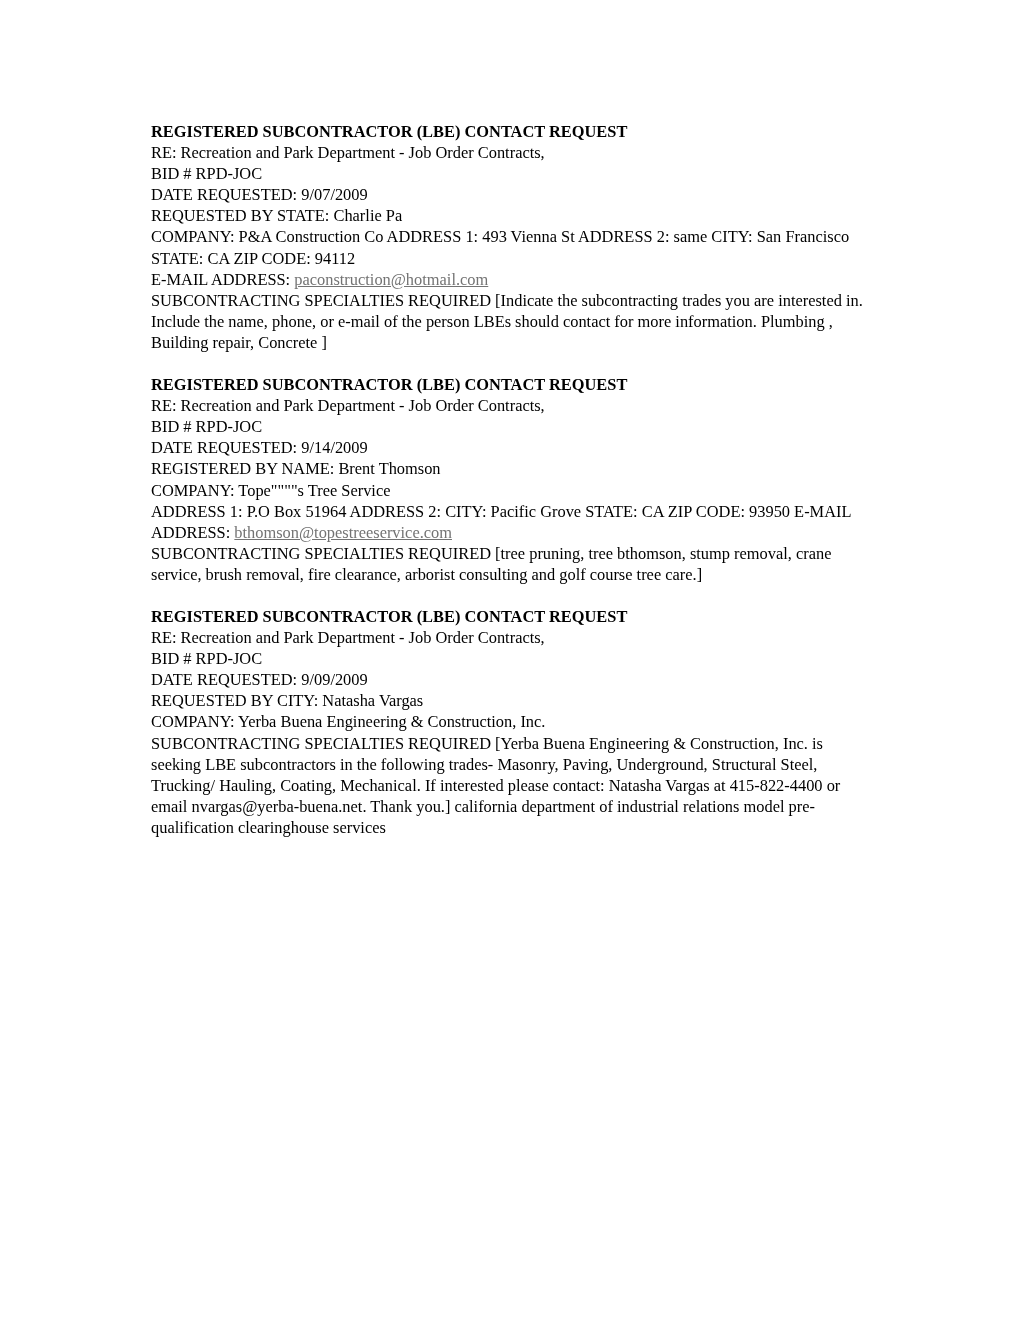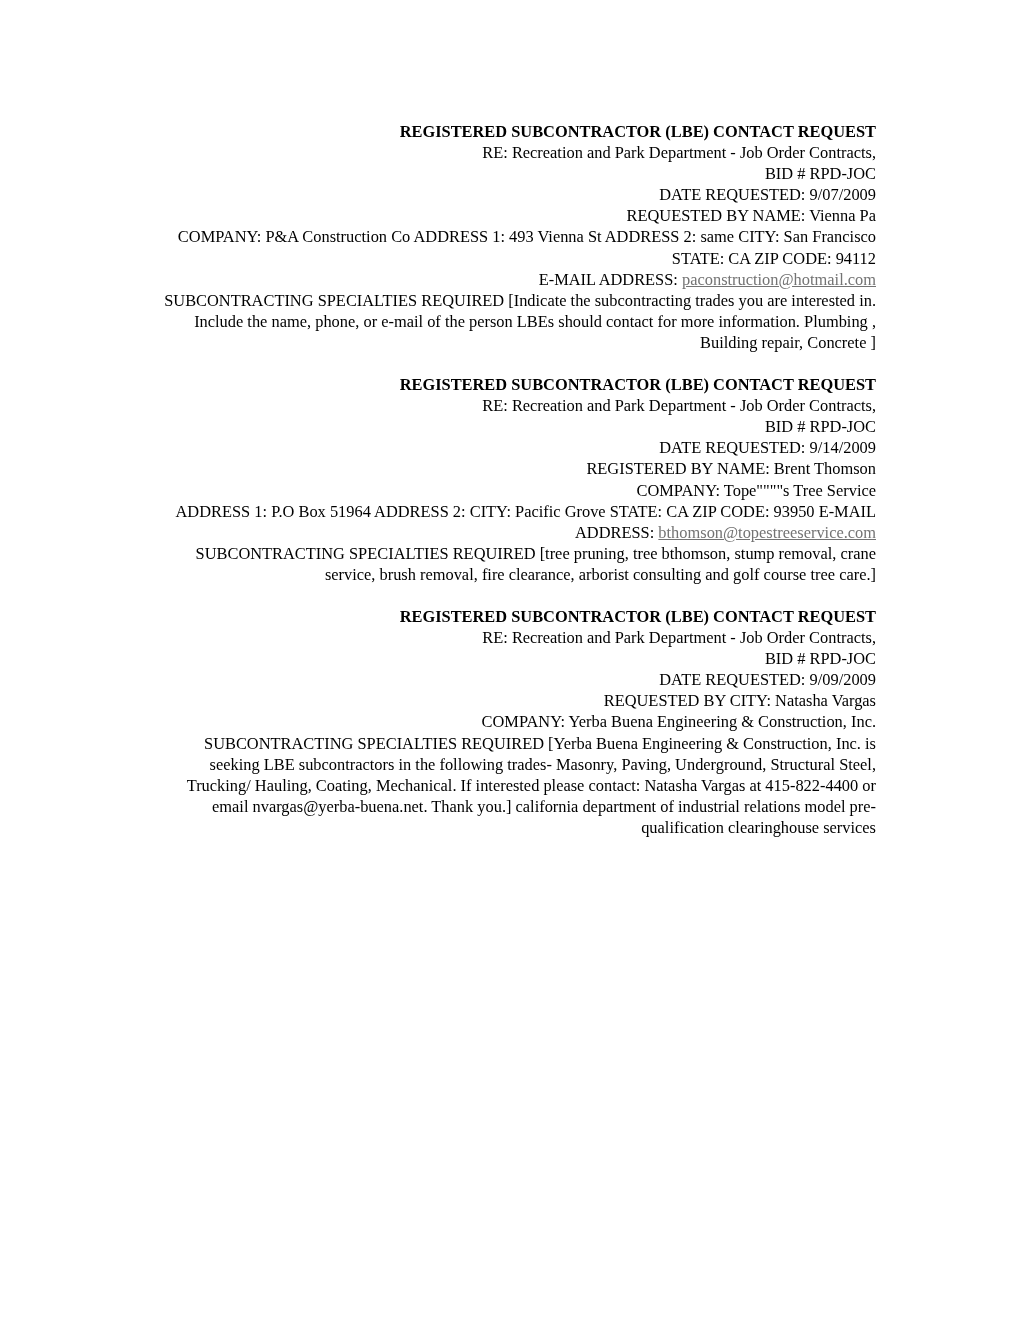--- a/index.html
+++ b/index.html
@@ -6,38 +6,37 @@
   body { width: 1020px; height: 1320px; position: relative; overflow: hidden; }
   .page {
     position: absolute;
     left: 151px;
     top: 121px;
     width: 725px;
     font-family: "Liberation Serif", serif;
     font-size: 16.4px;
     line-height: 21.1px;
     color: #000000;
-    text-align: right;
   }
   .entry { margin: 0 0 21px 0; }
   .line { display: block; white-space: normal; }
   .heading { font-weight: bold; }
   a.email { color: #737373; text-decoration: underline; }
 </style>
 </head>
 <body>
 
 <div class="page">
 
   <div class="entry">
     <span class="line heading">REGISTERED SUBCONTRACTOR (LBE) CONTACT REQUEST</span>
     <span class="line">RE: Recreation and Park Department - Job Order Contracts,</span>
     <span class="line">BID # RPD-JOC</span>
     <span class="line">DATE REQUESTED: 9/07/2009</span>
-    <span class="line">REQUESTED BY NAME: Vienna Pa</span>
+    <span class="line">REQUESTED BY STATE: Charlie Pa</span>
     <span class="line">COMPANY: P&amp;A Construction Co ADDRESS 1: 493 Vienna St ADDRESS 2: same CITY: San Francisco STATE: CA ZIP CODE: 94112</span>
     <span class="line"><span>E-MAIL ADDRESS: </span><a class="email" href="#">paconstruction@hotmail.com</a></span>
     <span class="line">SUBCONTRACTING SPECIALTIES REQUIRED [Indicate the subcontracting trades you are interested in. Include the name, phone, or e-mail of the person LBEs should contact for more information. Plumbing , Building repair, Concrete ]</span>
   </div>
 
   <div class="entry">
     <span class="line heading">REGISTERED SUBCONTRACTOR (LBE) CONTACT REQUEST</span>
     <span class="line">RE: Recreation and Park Department - Job Order Contracts,</span>
     <span class="line">BID # RPD-JOC</span>
     <span class="line">DATE REQUESTED: 9/14/2009</span>

